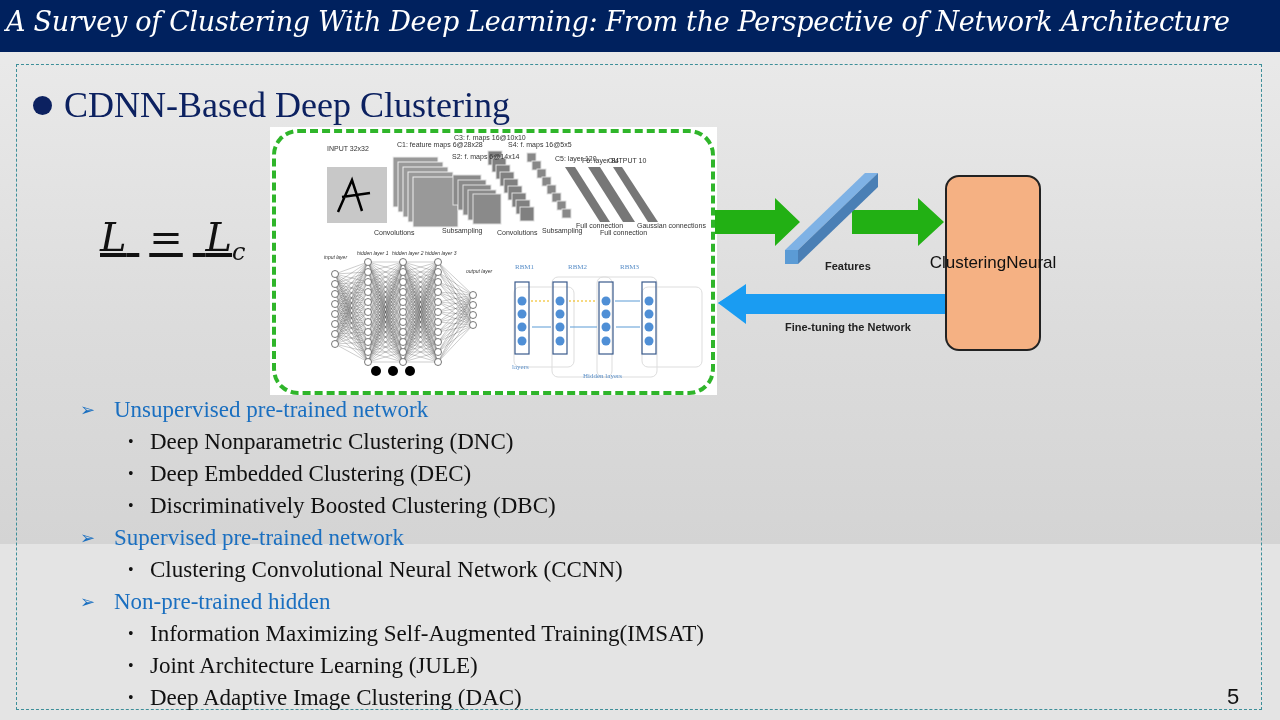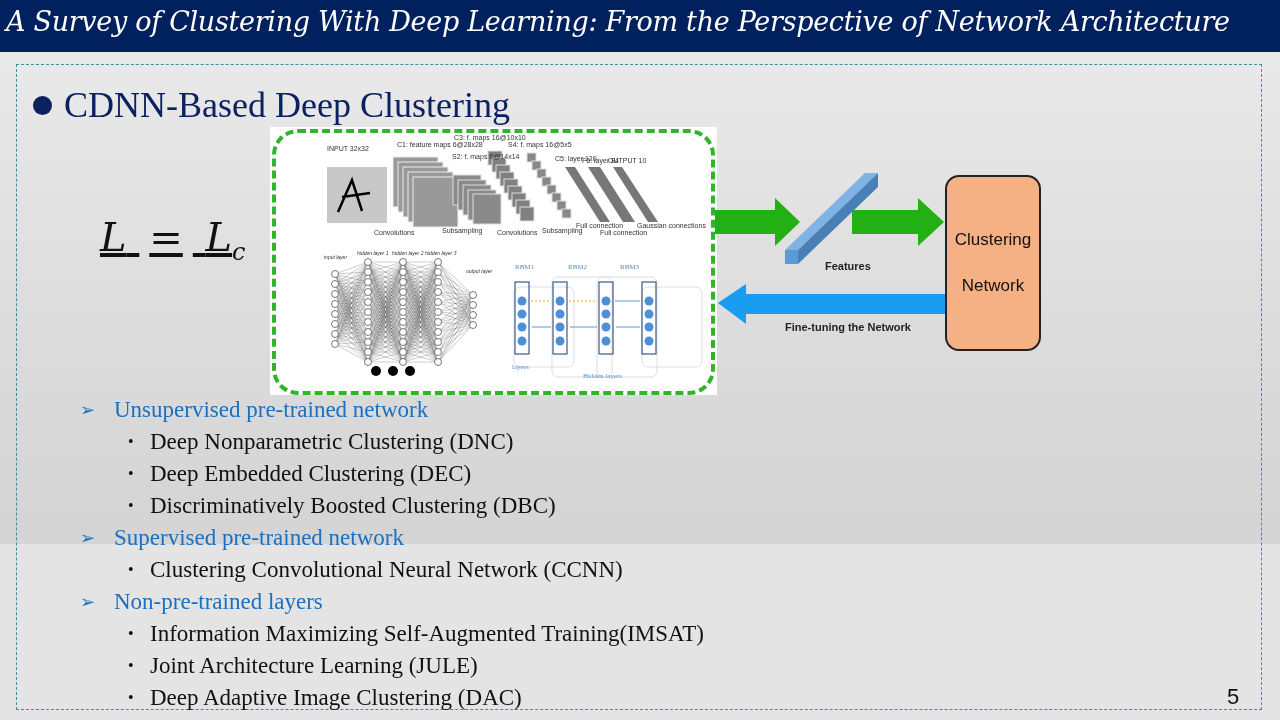--- a/index.html
+++ b/index.html
@@ -10,21 +10,21 @@
   .title-text { position:absolute; left:6px; top:6px; color:#fff; font-family:"DejaVu Serif", serif; font-style:italic; font-size:27px; letter-spacing:-0.3px; white-space:nowrap; }
   .frame { position:absolute; left:16px; top:64px; width:1246px; height:646px; border:1px dashed #3d8f99; box-sizing:border-box; }
   .heading { position:absolute; left:33px; top:84px; display:flex; align-items:center; color:#0c2160; font-size:36px; }
   .heading .dot { width:19px; height:19px; border-radius:50%; background:#0c2160; margin-right:12px; }
   .formula { position:absolute; left:100px; top:214px; font-size:40px; font-style:italic; color:#111; font-family:"DejaVu Serif", serif;text-decoration:underline; }
   .formula sub { font-size:24px; }
   .net-box { position:absolute; left:270px; top:127px; width:447px; height:268px; background:#fff; }
   .net-dash { position:absolute; left:272px; top:129px; width:443px; height:266px; border:4px dashed #2fb52a; border-radius:26px; box-sizing:border-box; }
   .lbl-sm { position:absolute; font-family:"Liberation Sans", sans-serif; font-size:7px; color:#333; white-space:nowrap; line-height:8px; }
   .diag-text { position:absolute; font-family:"Liberation Sans", sans-serif; font-weight:bold; color:#222; white-space:nowrap; }
-  .cluster-box { position:absolute; left:945px; top:175px; width:96px; height:176px; background:#f5b183; border:2px solid #222; border-radius:14px; box-sizing:border-box; display:flex; flex-direction:column; align-items:center; justify-content:center; font-family:"Liberation Sans", sans-serif; font-size:17px; color:#111; line-height:46px; }
+  .cluster-box { position:absolute; left:945px; top:175px; width:96px; height:176px; background:#f5b183; border:2px solid #222; border-radius:14px; box-sizing:border-box; display:flex; align-items:center; justify-content:center; font-family:"Liberation Sans", sans-serif; font-size:17px; color:#111; line-height:46px; }
   .lists { position:absolute; left:80px; top:394px; }
   .cat { display:flex; align-items:center; color:#1a6fc0; font-size:23px; height:32px; }
   .cat .arrow { width:22px; margin-right:12px; color:#1a6fc0; font-size:18px; }
   .item { display:flex; align-items:center; font-size:23px; color:#111; height:32px; margin-left:48px; }
   .item .b { width:22px; font-size:16px; }
   .page-num { position:absolute; left:1227px; top:684px; font-family:"Liberation Sans", sans-serif; font-size:22px; color:#111; }
 </style>
 </head>
 <body>
 
@@ -601,21 +601,21 @@
       <polygon points="98,90 178,13 178,27 98,104" fill="#4a7fb5"></polygon>
       <rect x="85" y="90" width="13" height="14" fill="#5b9bd5"></rect>
     </g>
     <polygon points="245,143 46,143 46,158 18,143 46,126 46,141" fill="#1a9cf2"></polygon>
     <polygon points="18,143 46,124 46,134 245,134 245,154 46,154 46,164" fill="#1a9cf2"></polygon>
   </svg>
   <div class="diag-text" style="left:825px;top:260px;font-size:11px;">Features</div>
   <div class="diag-text" style="left:757px;top:321px;font-size:11px;padding-left:28px;">Fine-tuning the Network</div>
   <div class="cluster-box">
     <span>Clustering</span>
-    <span>Network</span>
+    <span>Neural</span>
   </div>
 
   <div class="lists">
     <div class="cat">
         <span class="arrow">➢</span>
         <span>Unsupervised pre-trained network</span>
       </div>
     <div class="item">
         <span class="b">•</span>
         <span>Deep Nonparametric Clustering (DNC)</span>
@@ -631,21 +631,21 @@
     <div class="cat">
         <span class="arrow">➢</span>
         <span>Supervised pre-trained network</span>
       </div>
     <div class="item">
         <span class="b">•</span>
         <span>Clustering Convolutional Neural Network (CCNN)</span>
       </div>
     <div class="cat">
         <span class="arrow">➢</span>
-        <span>Non-pre-trained layers</span>
+        <span>Non-pre-trained hidden</span>
       </div>
     <div class="item">
         <span class="b">•</span>
         <span>Information Maximizing Self-Augmented Training(IMSAT)</span>
       </div>
     <div class="item">
         <span class="b">•</span>
         <span>Joint Architecture Learning (JULE)</span>
       </div>
     <div class="item">

